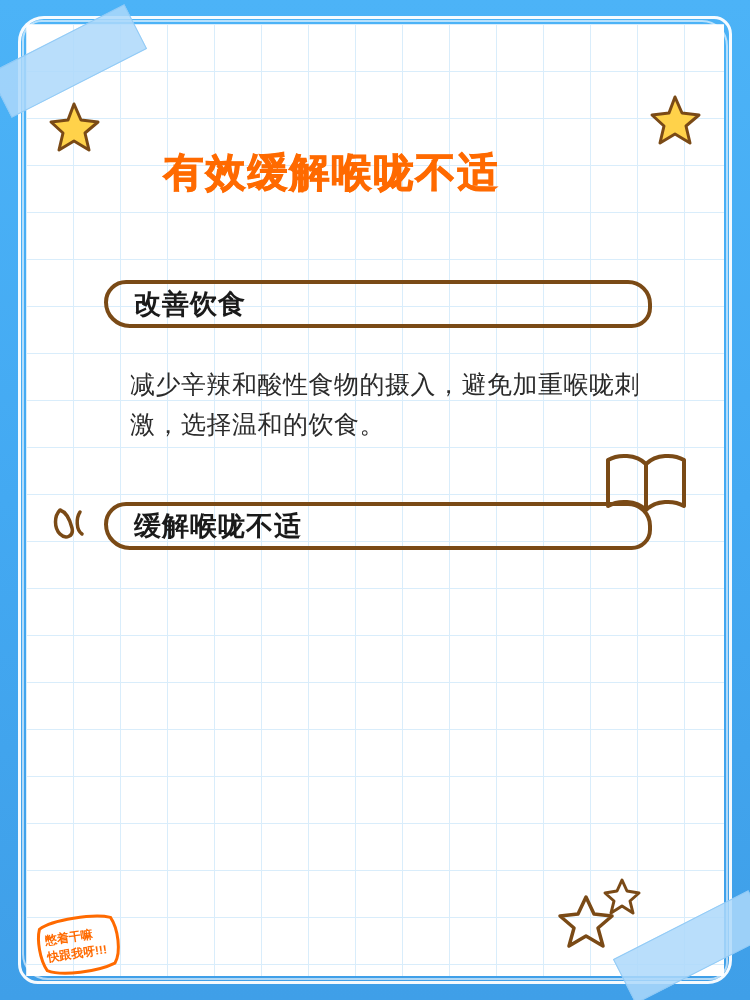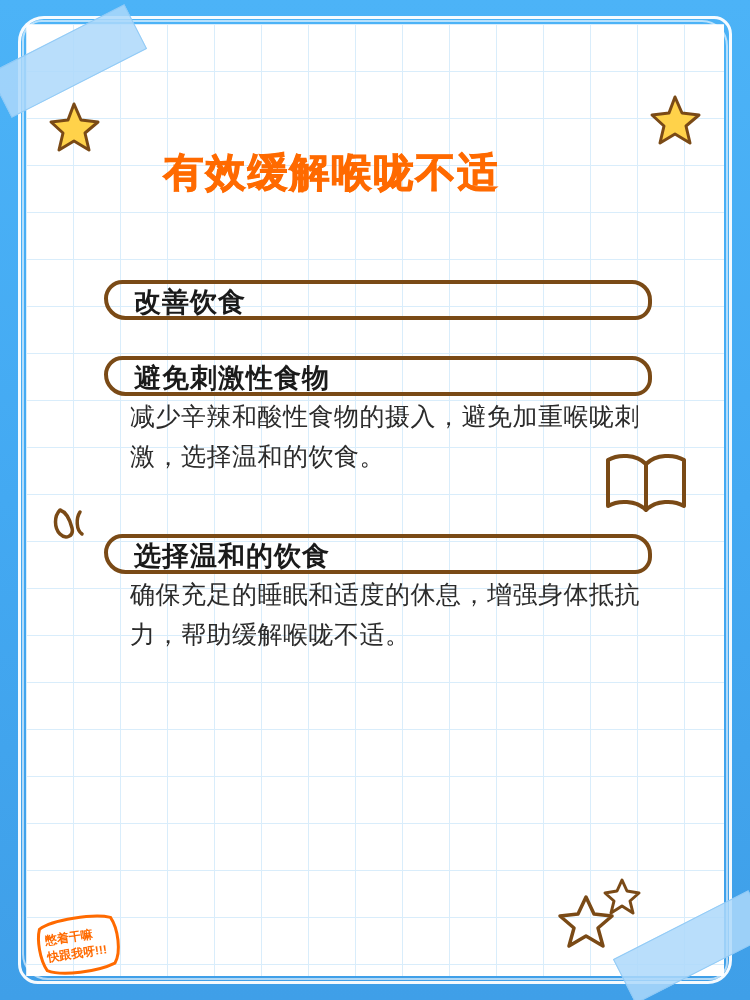--- a/index.html
+++ b/index.html
@@ -106,23 +106,23 @@
     left: 104px;
     top: 280px;
     width: 548px;
   }
   .section { margin-bottom: 26px; }
 
   .head-box {
     position: relative;
     border: 4px solid #7a4a16;
     border-radius: 24px 26px 22px 28px;
-    height: 40px;
+    height: 48px;
     display: flex;
-    align-items: flex-start;
+    align-items: center;
     padding-left: 26px;
     box-sizing: border-box;
     background: transparent;
   }
   .head-box .head-text {
     font-size: 27px;
     font-weight: bold;
     color: #1a1a1a;
     letter-spacing: 1px;
   }
@@ -211,31 +211,27 @@
 
   <div id="content">
 
     <div class="section" id="sec-1">
       <div class="head-box">
         <span class="head-text">改善饮食</span>
       </div>
     </div>
 
     <div class="section" id="sec-2">
-      <div class="head-box">
-        <span class="head-text">避免刺激性食物</span>
-      </div>
       <div class="body-text">减少辛辣和酸性食物的摄入，避免加重喉咙刺激，选择温和的饮食。</div>
     </div>
 
     <div class="section" id="sec-3">
       <div class="head-box">
-        <span class="head-text">选择温和的饮食</span>
+        <span class="head-text">缓解喉咙不适</span>
       </div>
-      <div class="body-text">确保充足的睡眠和适度的休息，增强身体抵抗力，帮助缓解喉咙不适。</div>
     </div>
 
   </div>
 
   <div id="stamp">
     <svg width="86" height="62" viewBox="0 0 86 62">
       <path d="M6 10 C20 2 62 2 78 8 C84 20 84 44 76 54 C58 60 22 60 8 52 C2 40 2 20 6 10 Z" fill="none" stroke="#ff6a00" stroke-width="3"></path>
     </svg>
     <div class="stamp-line l1">憋着干嘛</div>
     <div class="stamp-line l2">快跟我呀!!!</div>

